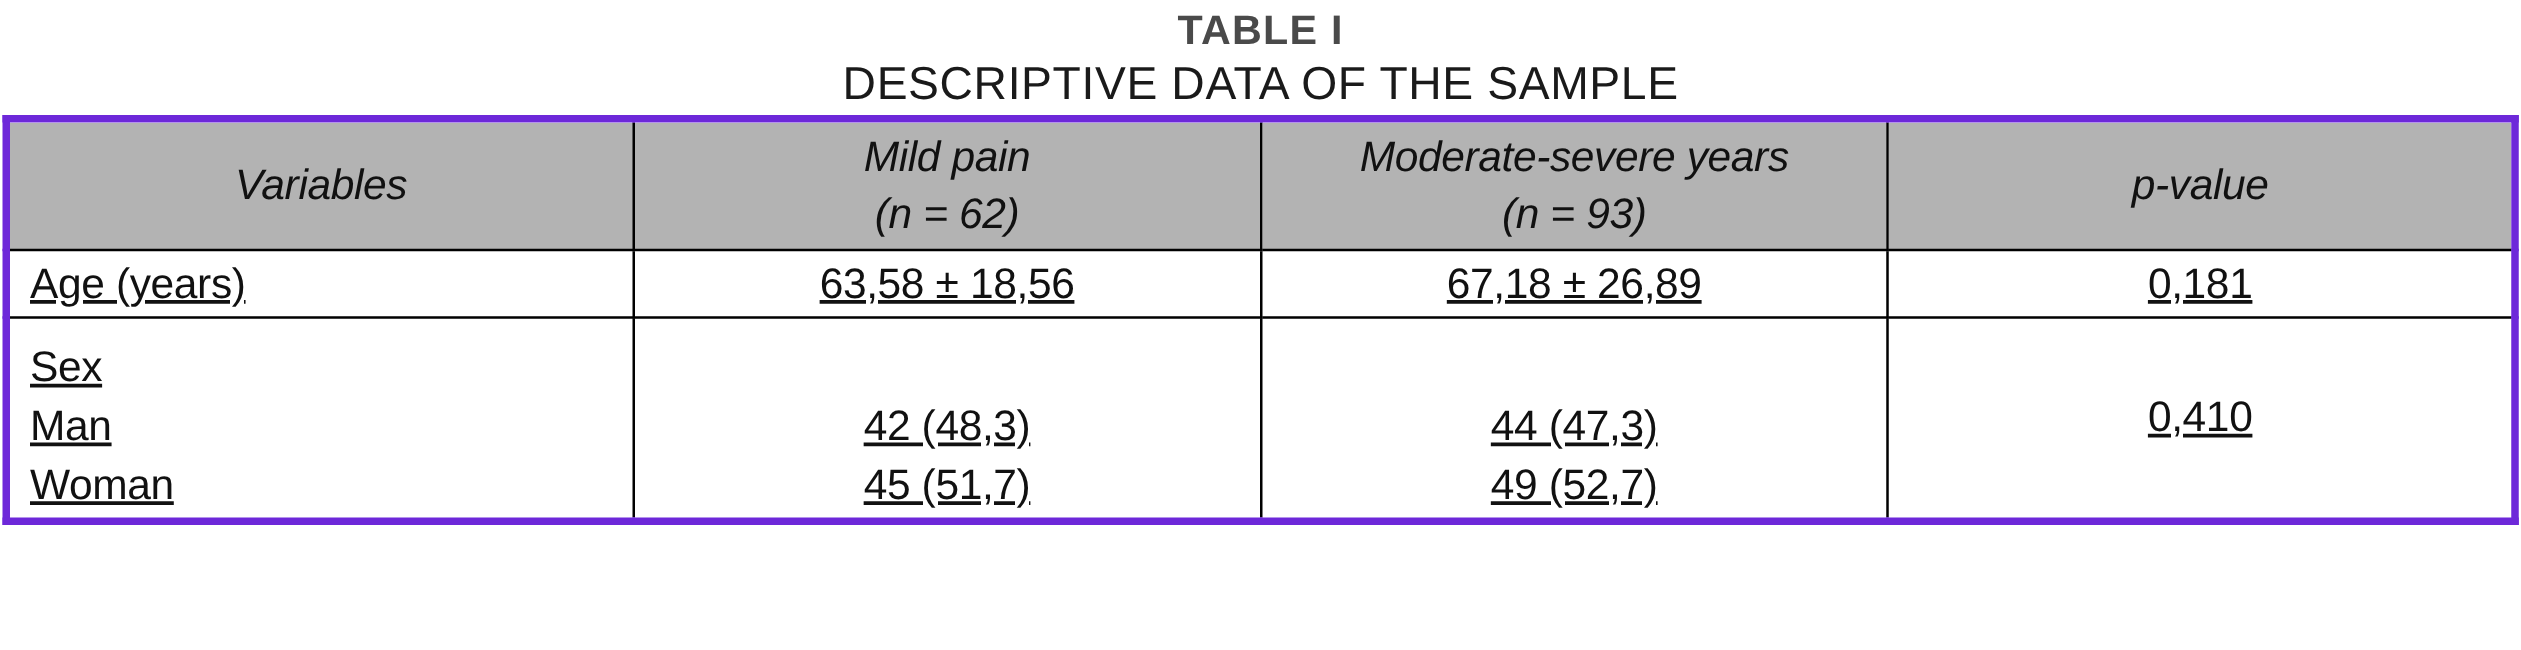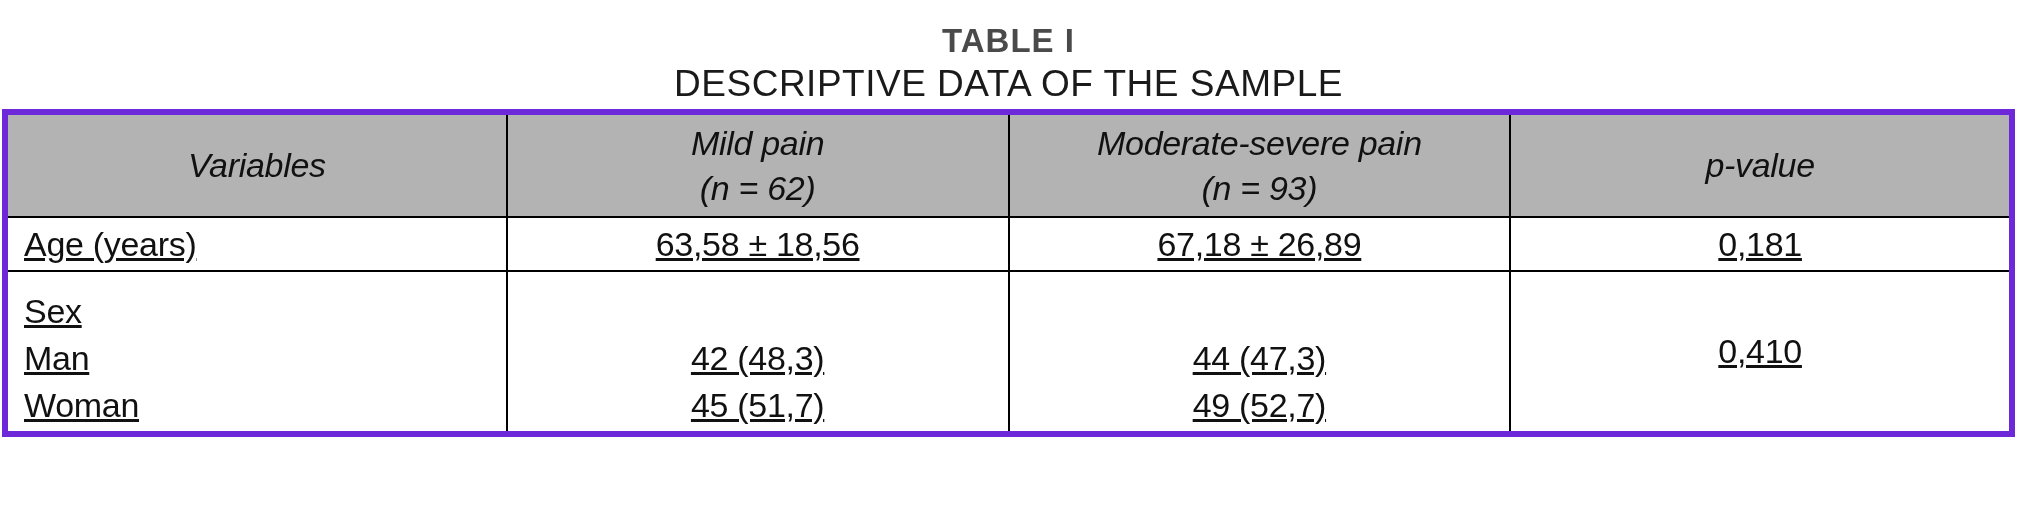--- a/index.html
+++ b/index.html
@@ -14,21 +14,21 @@
     color: #111111;
     overflow: hidden;
   }
   .page-title {
     text-align: center;
     font-size: 33px;
     font-weight: bold;
     letter-spacing: 1px;
     color: #4a4a4a;
     line-height: 40px;
-    padding-top: 21px;
+    padding-top: 4px;
   }
   .page-subtitle {
     text-align: center;
     font-size: 37px;
     font-weight: normal;
     letter-spacing: 0.5px;
     color: #1a1a1a;
     line-height: 46px;
   }
   table.data-table {
@@ -116,21 +116,21 @@
     <thead>
       <tr>
         <th>
           <div>Variables</div>
         </th>
         <th>
           <div>Mild pain</div>
           <div>(n = 62)</div>
         </th>
         <th>
-          <div>Moderate-severe pain</div>
+          <div>Moderate-severe years</div>
           <div>(n = 93)</div>
         </th>
         <th>
           <div>p-value</div>
         </th>
       </tr>
     </thead>
     <tbody>
       <tr>
         <td class="var-cell">Age (years)</td>

